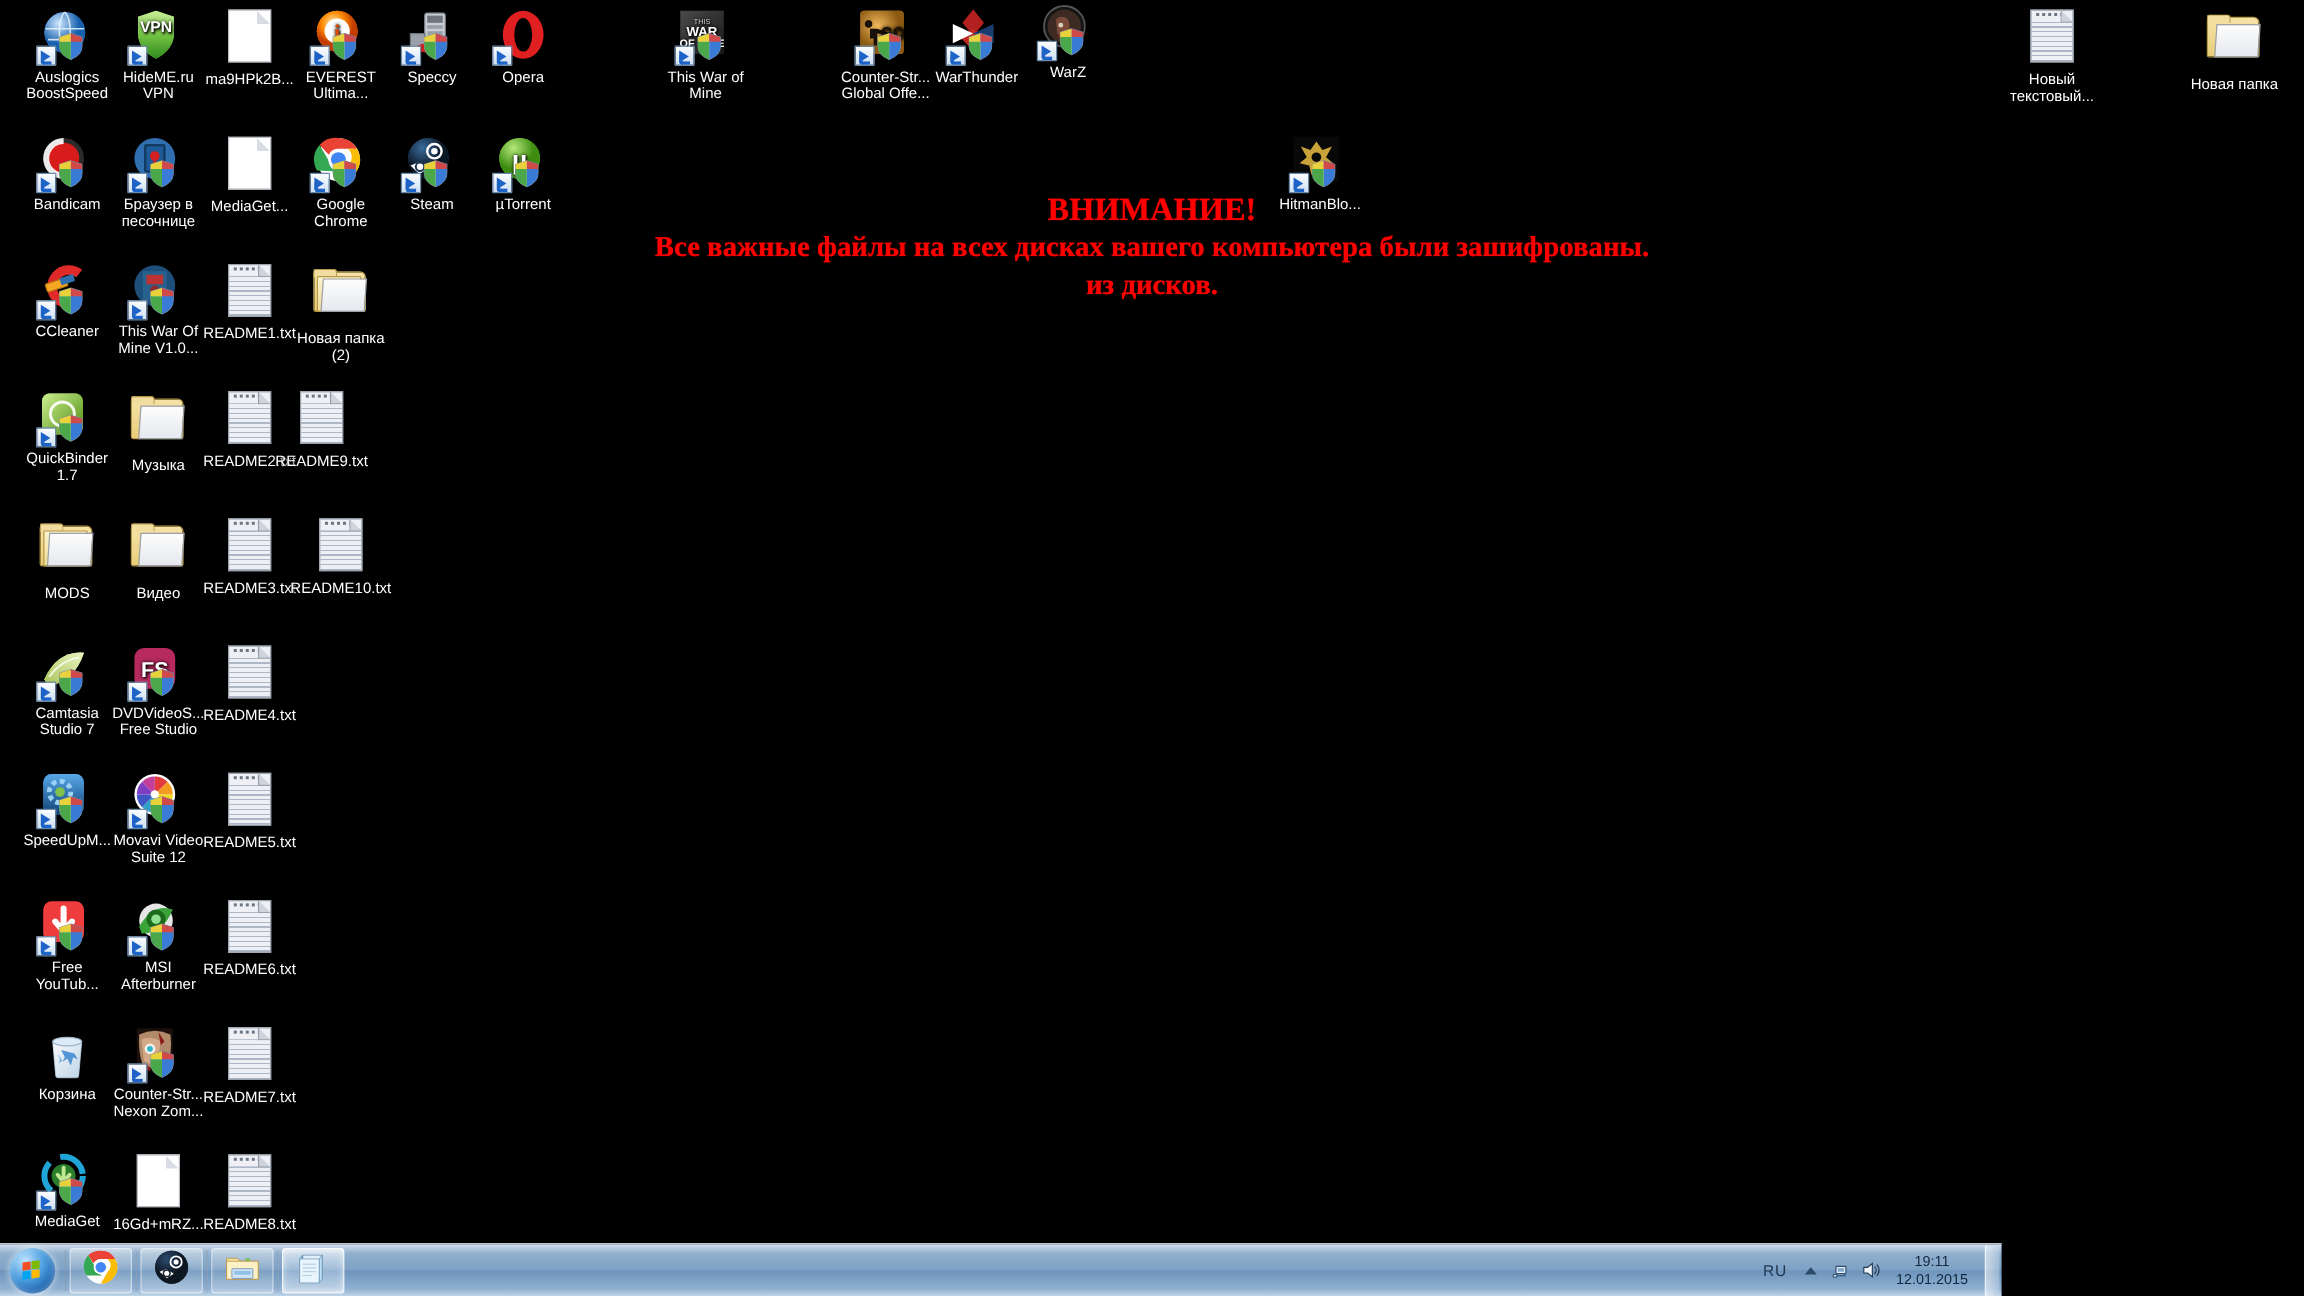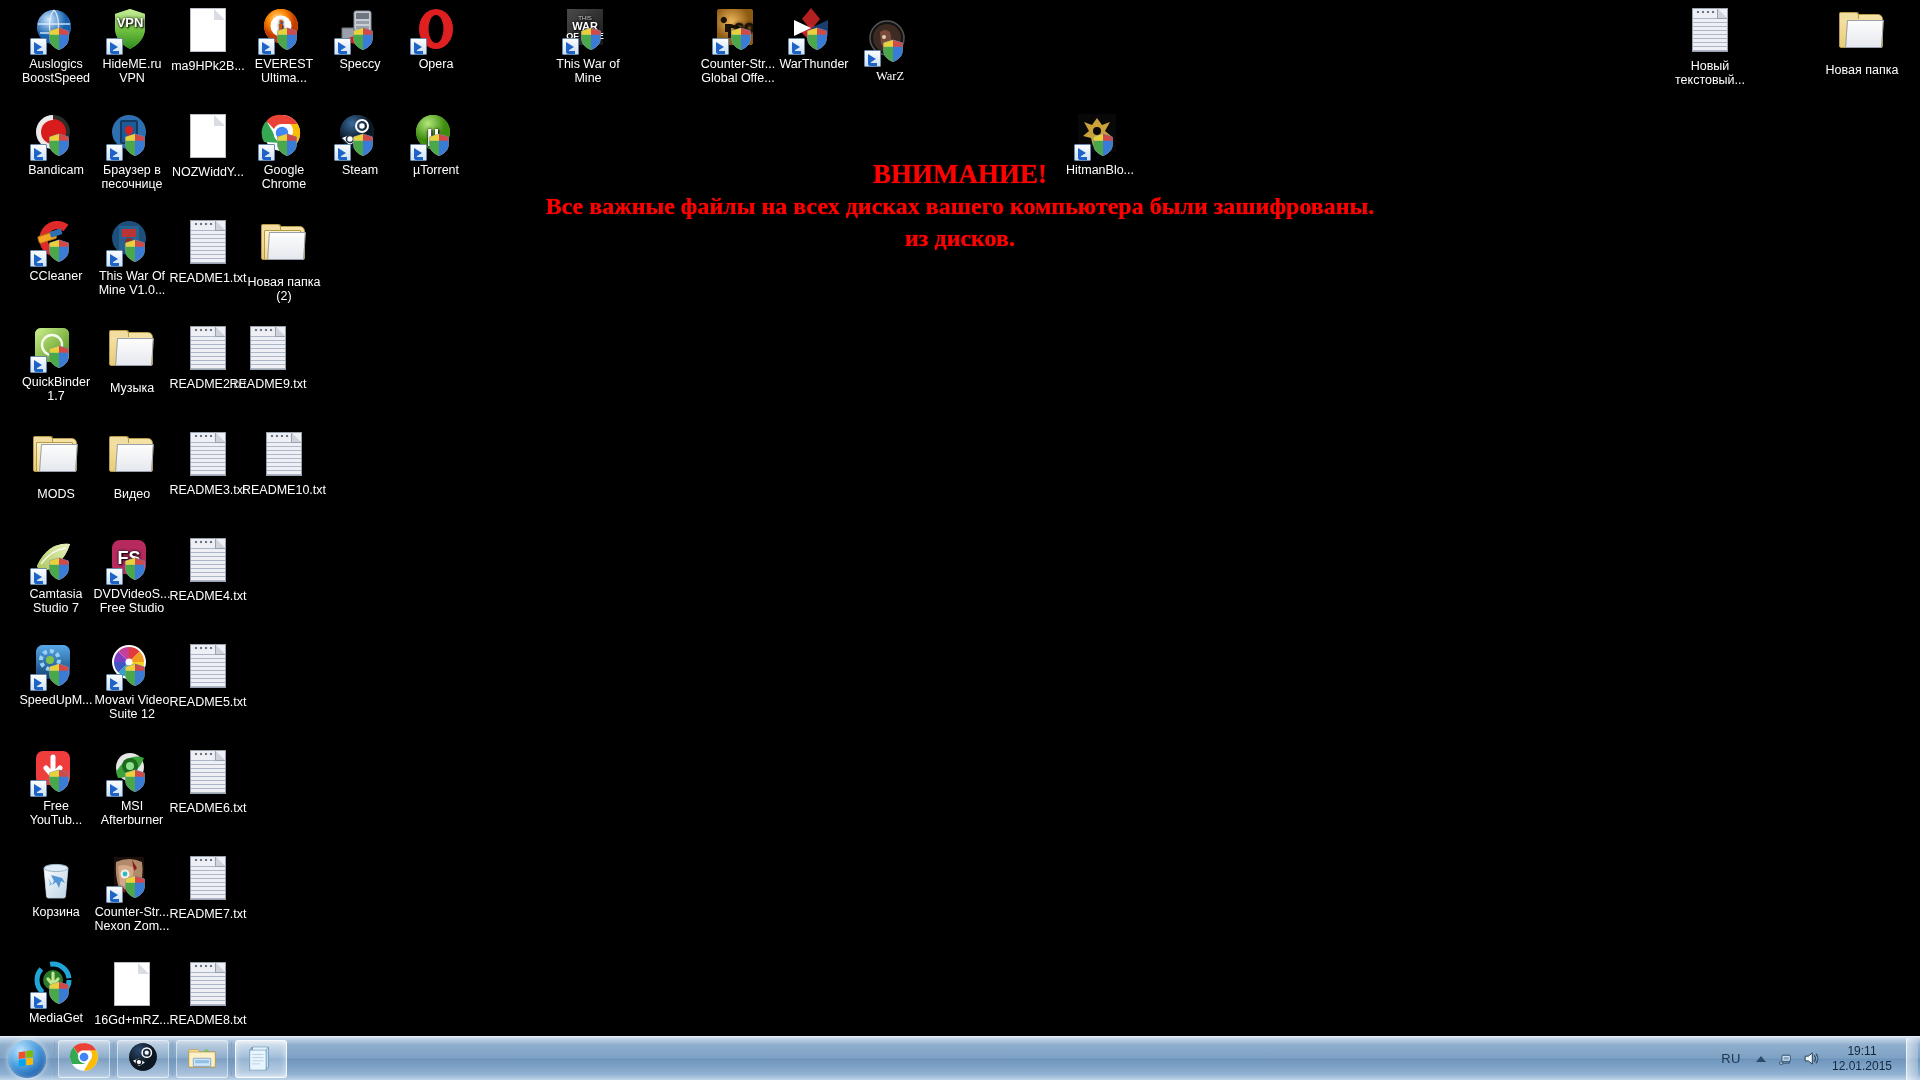--- a/index.html
+++ b/index.html
@@ -132,21 +132,21 @@
     font-weight: bold;
     text-shadow: 0 0 1px #c00;
   }
   #ransom-ru { left: 300px; top: 158px; width: 1320px; }
   #ransom-en { left: 300px; top: 348px; width: 1320px; }
   .ransom .head { font-size: 27px; line-height: 32px; }
   .ransom .line { font-size: 24px; line-height: 32px; }
 
   
   #taskbar {
-    position: absolute; left:0; bottom:0; width:1920px; height:44px;
+    position: absolute; left:0; bottom:0; width:1668px; height:44px;
     background: linear-gradient(to bottom,
        #d3e2f1 0%, #b9cde2 6%, #90afcd 18%, #7ea2c5 48%,
        #6e95bc 52%, #8fb0d1 86%, #bfd4e8 100%);
     border-top: 1px solid #e9f2fb;
     display:flex; align-items:center;
   }
   #start-orb {
     position:relative; width:50px; height:42px; margin-left:2px;
     display:flex; align-items:center; justify-content:center;
   }
@@ -385,21 +385,21 @@
                 <path d="M0 0l-11 3.5v4.5h11z" fill="#e8d13a"></path>
                 <path d="M0 8h-11v4.5c0 6.5 5 10.5 11 13z" fill="#4aa84a"></path>
                 <path d="M0 0l11 3.5v4.5H0z" fill="#d14a4a"></path>
               </g>
             </g>
           </svg>
           <span class="shortcut-arrow"></span>
         </div>
         <span class="label">WarThunder</span>
       </div>
-      <div class="icon" style="left: 842px; top: 18px; font-family: Liberation Serif, serif;">
+      <div class="icon" style="left: 842px; top: 2px;">
         <div class="glyph">
           <svg viewBox="0 0 48 48">
             <circle cx="21" cy="20" r="17" fill="#141414" stroke="#555" stroke-width="1.5"></circle>
             <circle cx="21" cy="20" r="14" fill="#3d2a22"></circle>
             <path d="M14 14q5-4 10 0 3 8-1 14-5 2-8-2z" fill="#7a4a38"></path>
             <circle cx="18" cy="19" r="2" fill="#d8d0c0"></circle>
             <path d="M16 28q5 3 9 0" stroke="#9b1b1b" stroke-width="2" fill="none"></path>
             <g transform="translate(27,22)">
               <path d="M0 0l11 3.5v9c0 6.5-5 10.5-11 13-6-2.5-11-6.5-11-13v-9z" transform="scale(.85)" fill="#dfe7ef" stroke="#7d8b99" stroke-width="1"></path>
               <g transform="scale(.85)">
@@ -472,21 +472,21 @@
             </g>
           </svg>
           <span class="shortcut-arrow"></span>
         </div>
         <span class="label">Браузер в<br>песочнице</span>
       </div>
       <div class="icon" style="left: 160px; top: 112px;">
         <div class="glyph">
           <div class="plainfile"></div>
         </div>
-        <span class="label">NOZWiddY...</span>
+        <span class="label">MediaGet...</span>
       </div>
       <div class="icon" style="left: 236px; top: 112px;">
         <div class="glyph">
           <svg viewBox="0 0 48 48">
             <circle cx="22" cy="21" r="18" fill="#fff"></circle>
             <path d="M22 3a18 18 0 0 1 15.6 9H22a9 9 0 0 0-8 4.9L6.3 8.9A17.9 17.9 0 0 1 22 3z" fill="#ea4335"></path>
             <path d="M4 30A18 18 0 0 1 6.3 8.9L14 22a9 9 0 0 0 8 8.9z" fill="#34a853"></path>
             <path d="M37.6 12A18 18 0 0 1 22 39l7.7-13.2A9 9 0 0 0 30 12z" fill="#fbbc05"></path>
             <circle cx="22" cy="21" r="8.5" fill="#fff"></circle>
             <circle cx="22" cy="21" r="6.2" fill="#4285f4"></circle>

